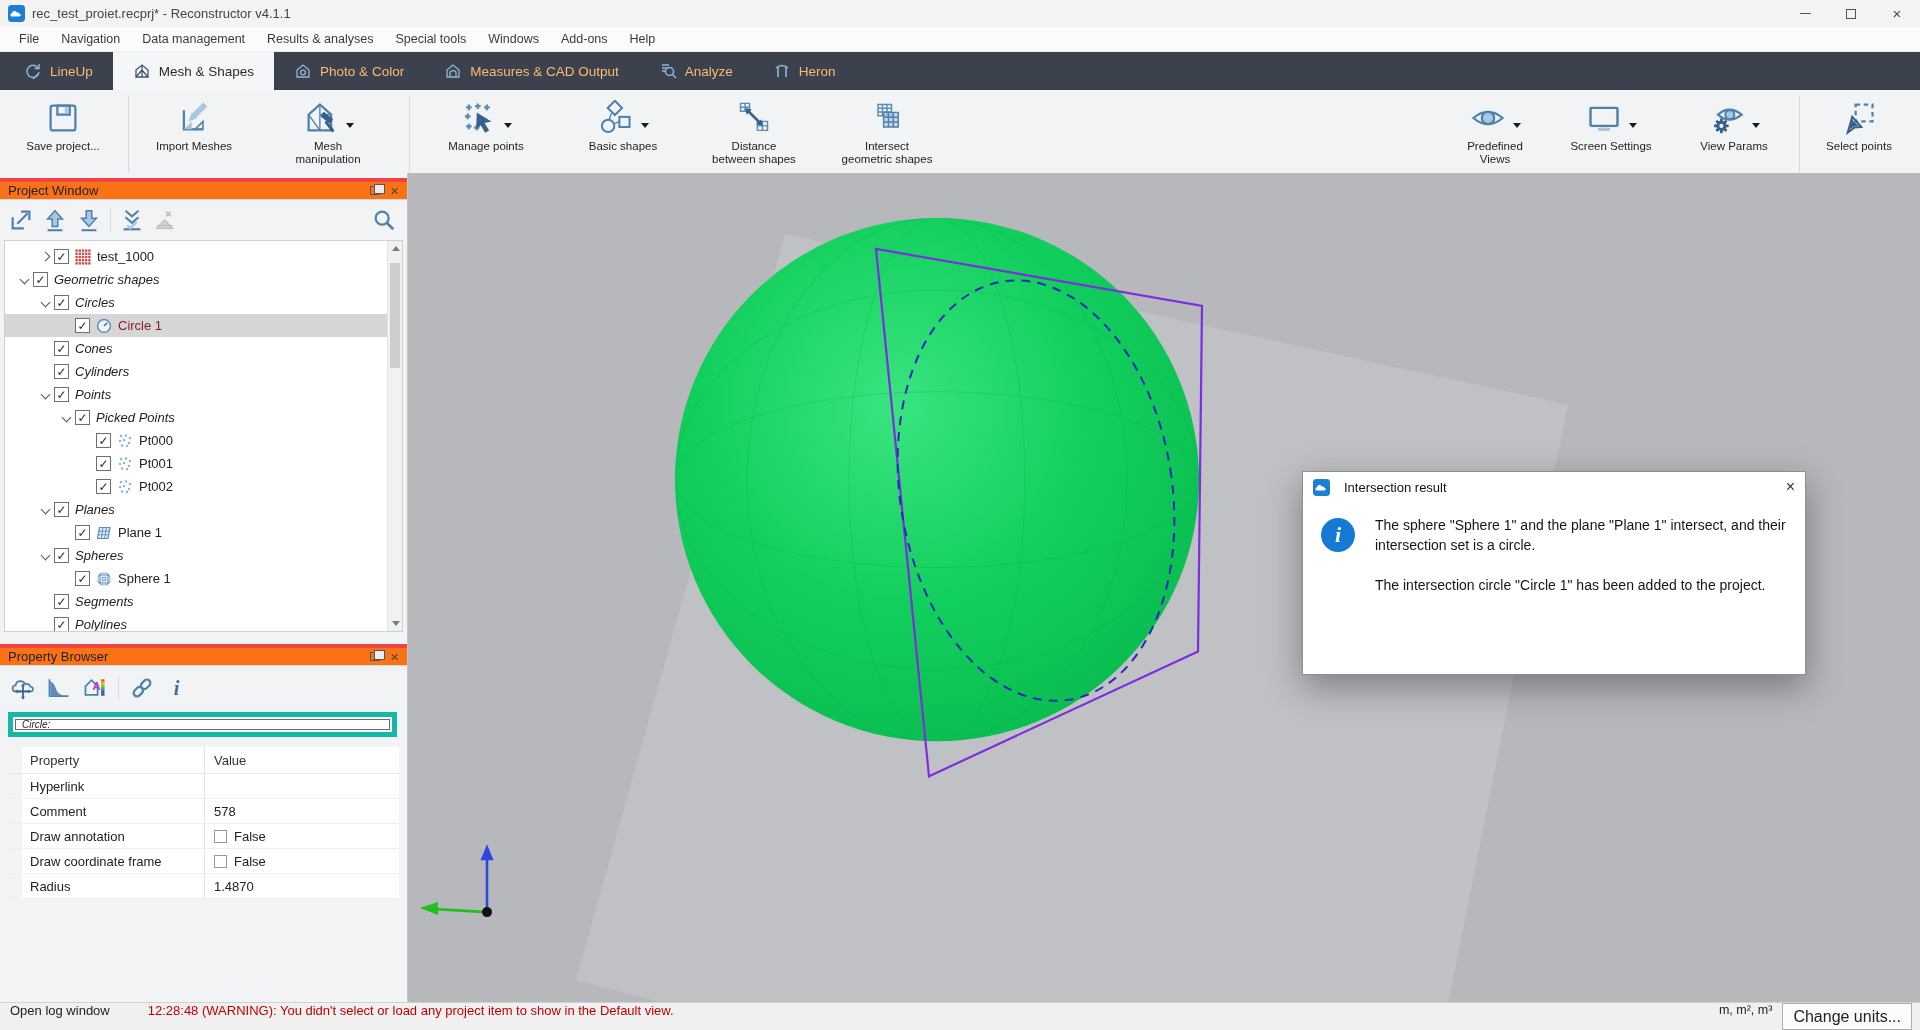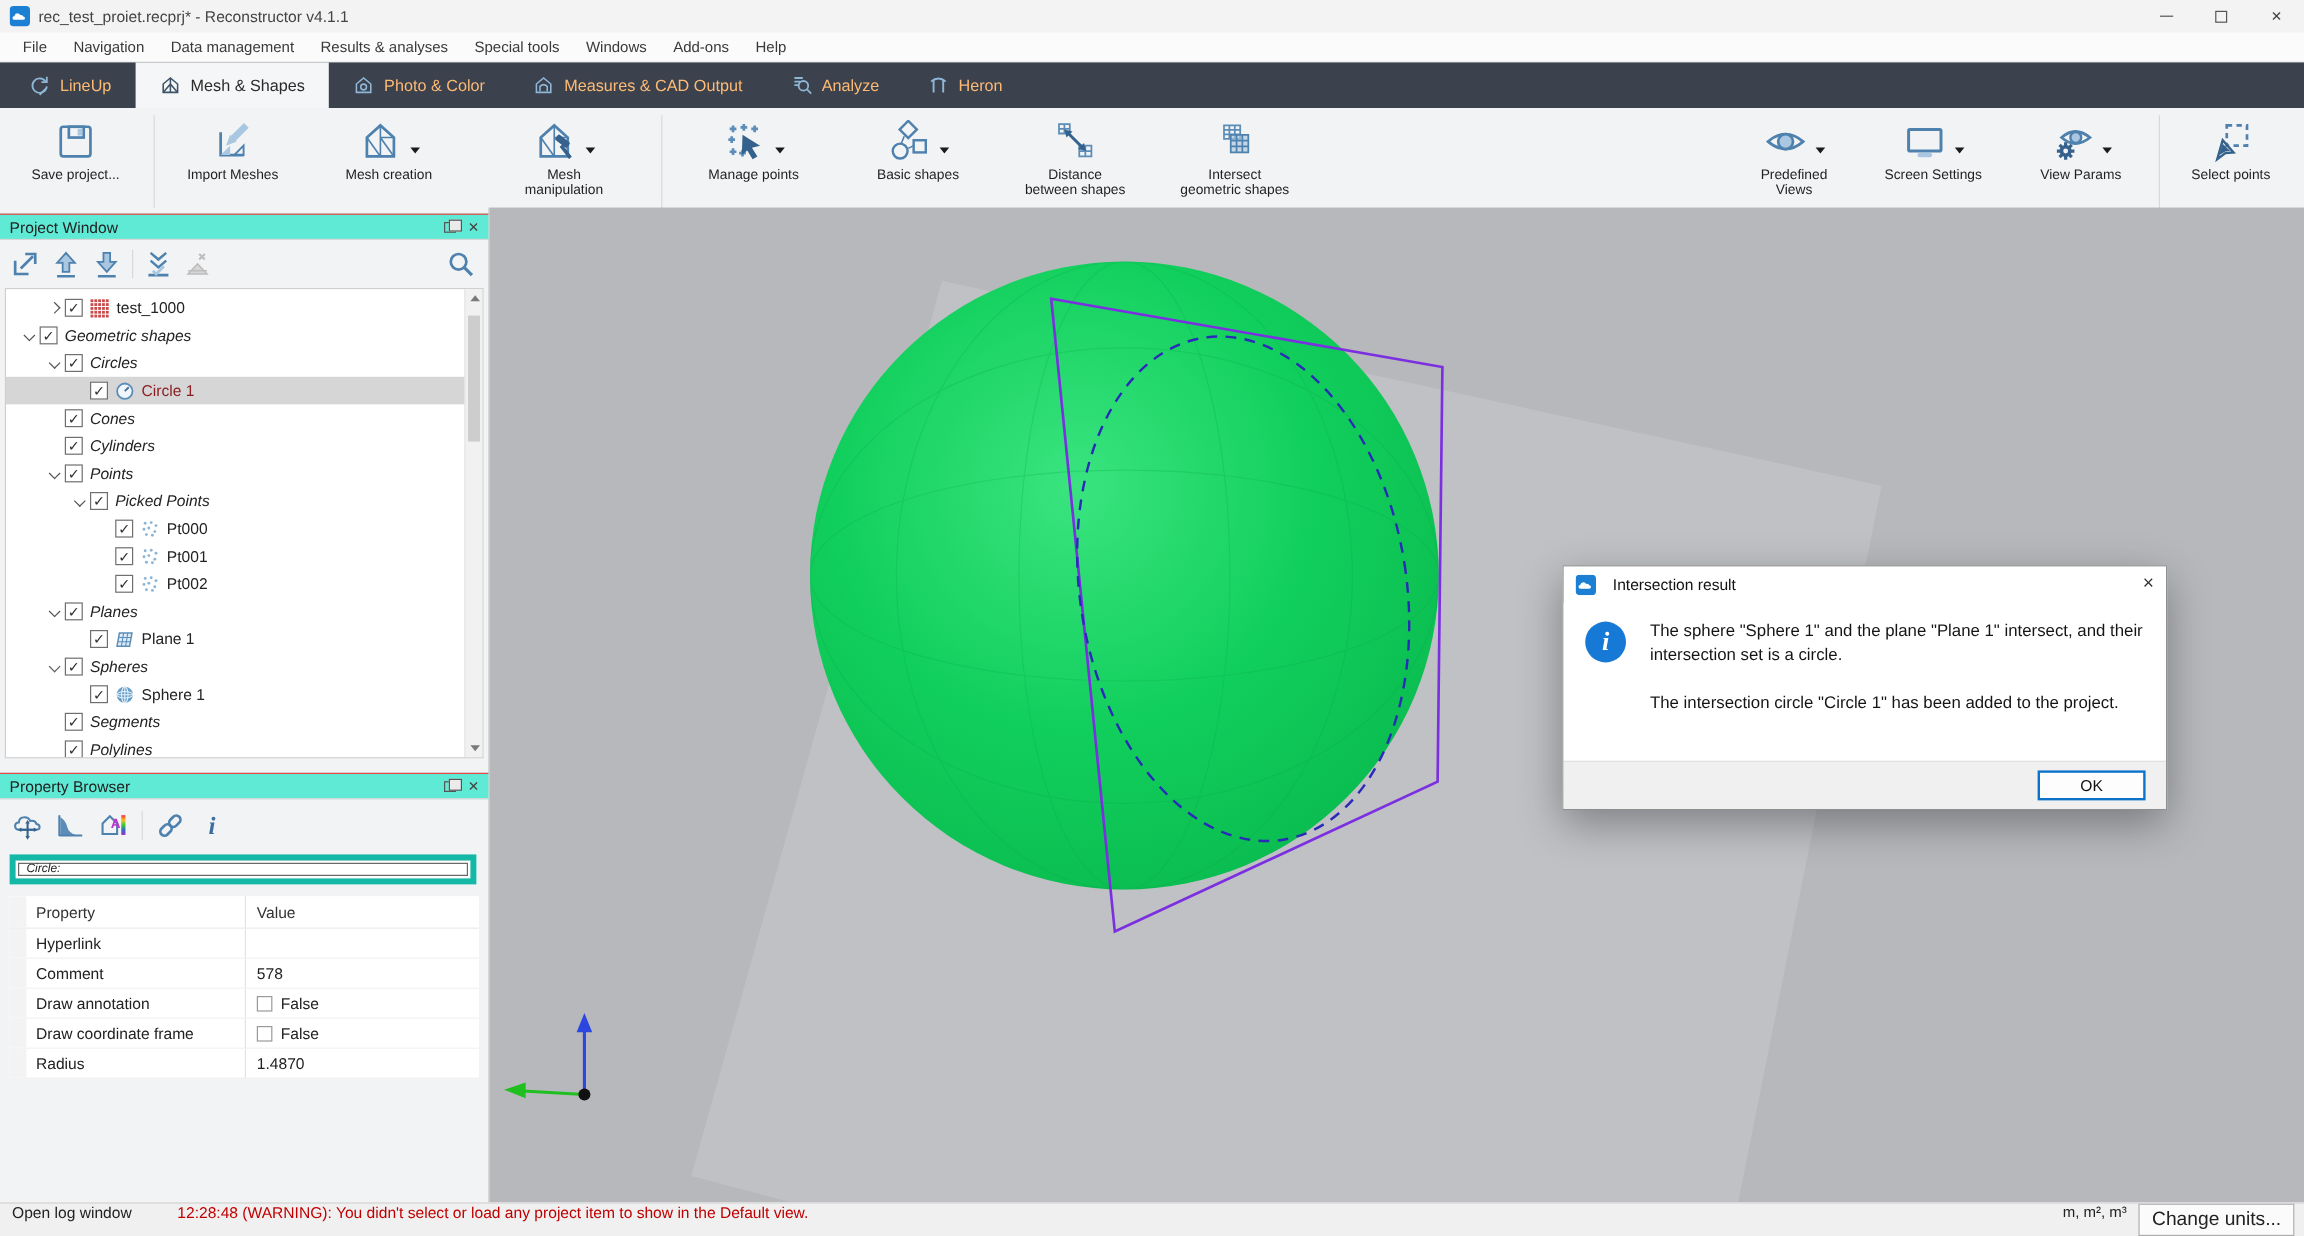--- a/index.html
+++ b/index.html
@@ -36,21 +36,21 @@
   .tbic{display:inline-flex;}
   .tbic svg{width:36px;height:36px;display:block;}
   .dd{width:0;height:0;border-left:4px solid transparent;border-right:4px solid transparent;border-top:5px solid #1b1b1b;margin-top:14px;}
   .tblabel{font-size:11.5px;color:#1f1f1f;text-align:center;white-space:pre-line;line-height:1.15;margin-top:2px;}
   .tsep{width:1px;background:#d9d9d9;margin:4px 6px;}
   .tspacer{flex:1;}
 
   
   .main{position:absolute;top:173px;bottom:28px;left:0;right:0;display:flex;}
   .leftpanel{width:408px;flex:0 0 auto;background:#f2f3f4;border-right:1px solid #c6c6c6;padding-top:5px;display:flex;flex-direction:column;}
-  .panelheader{height:22px;background:#5eead4;border-top:1px solid #ef4444;border-bottom:1px solid #d7d7d7;
+  .panelheader{height:22px;background:#f97316;border-top:4px solid #ef4444;border-bottom:1px solid #d7d7d7;
     display:flex;align-items:center;font-size:13px;color:#222;padding:0 8px;}
   .phbtns{margin-left:auto;display:flex;align-items:center;gap:10px;}
   .dockico{width:10px;height:9px;border:1px solid #555;position:relative;}
   .dockico::before{content:'';position:absolute;top:-3px;left:3px;width:9px;height:8px;border:1px solid #555;background:#ebebeb;}
   .phx{font-size:15px;color:#444;line-height:1;}
 
   .pwtools{height:40px;display:flex;align-items:center;gap:8px;padding:0 10px 0 8px;}
   .toolico{width:26px;height:26px;display:inline-flex;}
   .toolico svg{width:100%;height:100%;}
   .vsep{width:1px;height:24px;background:#d9d9d9;}
@@ -227,32 +227,20 @@
           <svg viewBox="0 0 32 32">
             <path d="M7 9v17h17" fill="none" stroke="#4e81ad" stroke-width="2"></path>
             <path d="M7 26l7-7v7z" fill="#a9c7e0"></path>
             <path d="M17 26l7-7v7z" fill="none" stroke="#4e81ad" stroke-width="1.4"></path>
             <line x1="26" y1="4" x2="16" y2="14" stroke="#a9c7e0" stroke-width="5"></line>
             <polygon points="11,19 19,16 14,11" fill="#a9c7e0"></polygon>
           </svg>
         </span>
       </div>
       <div class="tblabel">Import Meshes</div>
-    </div>
-    <div class="tbtn" style="width: 142px;">
-      <div class="tbtop">
-        <span class="tbic">
-          <svg viewBox="0 0 32 32">
-            <path d="M6 13L16 4l10 9v14H6z" fill="none" stroke="#4e81ad" stroke-width="2"></path>
-            <path d="M16 4v23M6 13l10 14M26 13H16M16 13l10 14" fill="none" stroke="#4e81ad" stroke-width="1.2"></path>
-          </svg>
-        </span>
-        <span class="dd"></span>
-      </div>
-      <div class="tblabel">Mesh creation</div>
     </div>
     <div class="tbtn" style="width: 150px;">
       <div class="tbtop">
         <span class="tbic">
           <svg viewBox="0 0 32 32">
             <path d="M5 13L15 4l10 9v14H5z" fill="none" stroke="#4e81ad" stroke-width="2"></path>
             <path d="M15 4v23M5 13l10 14M25 13H15" fill="none" stroke="#4e81ad" stroke-width="1.2"></path>
             <rect x="16" y="13" width="11" height="5" rx="1" fill="#35628c" transform="rotate(38 21 15)"></rect>
             <line x1="20" y1="19" x2="27" y2="28" stroke="#35628c" stroke-width="2.6"></line>
           </svg>
@@ -790,23 +778,20 @@
     <span>Intersection result</span>
     <span class="dclose">×</span>
   </div>
   <div class="dbody">
     <div class="dinfo">i</div>
     <div class="dtext">
       <p>The sphere "Sphere 1" and the plane "Plane 1" intersect, and their intersection set is a circle.</p>
       <p>The intersection circle "Circle 1" has been added to the project.</p>
     </div>
   </div>
-  <div class="dfooter">
-    <div class="okbtn">OK</div>
-  </div>
 </div>
 
 <div class="statusbar">
   <span>Open log window</span>
   <span class="warn">12:28:48 (WARNING): You didn't select or load any project item to show in the Default view.</span>
   <span class="units">m, m², m³</span>
   <button class="chgbtn">Change units...</button>
 </div>
 
 </body></html>

